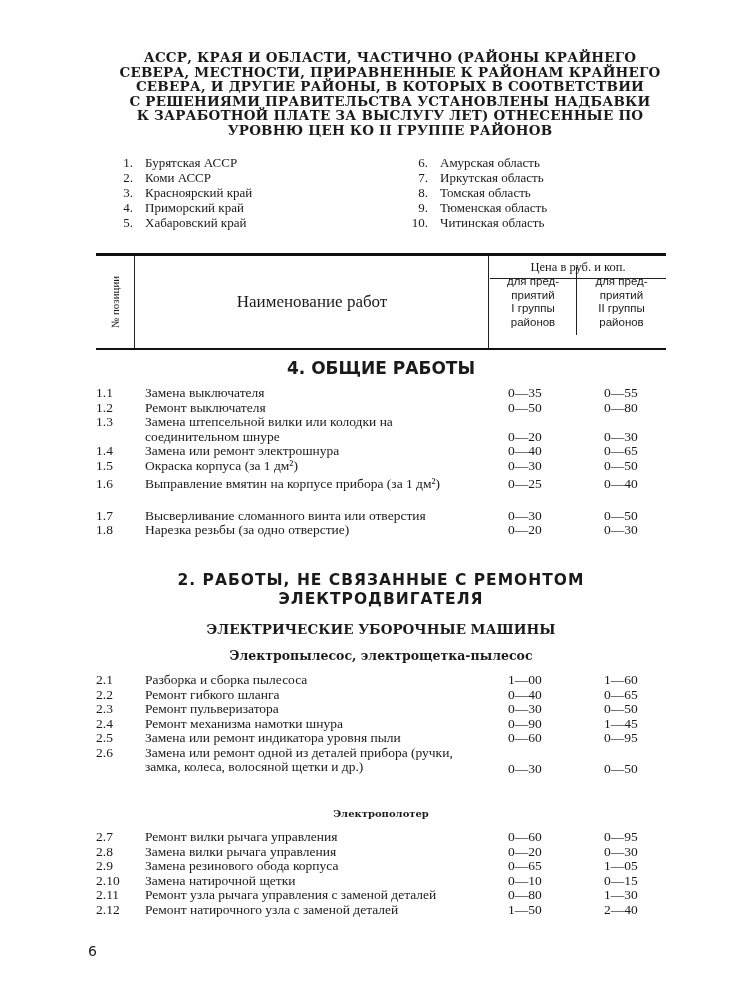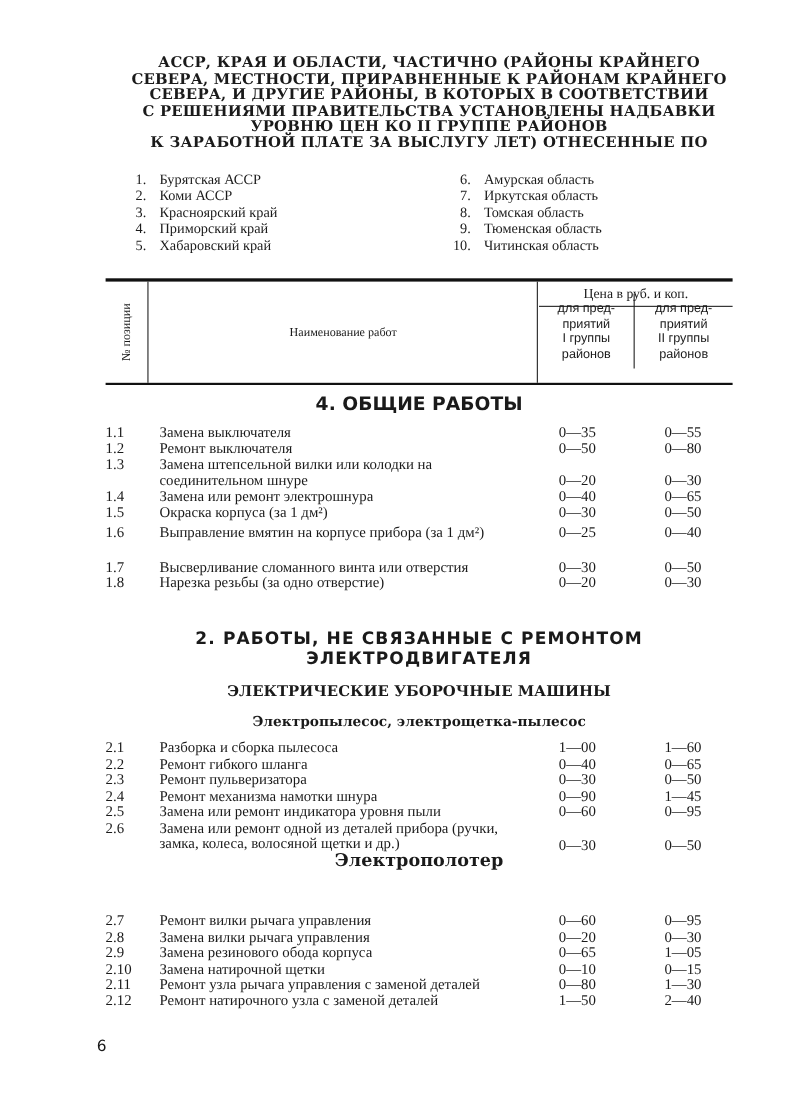--- a/index.html
+++ b/index.html
@@ -18,21 +18,21 @@
   .reg-item { position: relative; height: 15px; white-space: nowrap; }
   .reg-num { display: inline-block; width: 28px; text-align: right; }
   .reg-name { position: absolute; left: 40px; }
 
   .thead { position: absolute; left: 96px; top: 253px; width: 570px; height: 92px;
            border-top: 3px solid #111; border-bottom: 2.5px solid #111; }
   .th-num { position: absolute; left: 0; top: 0; width: 38px; height: 92px; border-right: 1.5px solid #222; }
   .th-num span { position: absolute; left: 50%; top: 50%; transform: translate(-50%, -50%) rotate(-90deg);
                  font-size: 11px; white-space: nowrap; font-family: "Liberation Serif", serif; }
   .th-name { position: absolute; left: 40px; top: 0; width: 352px; height: 92px; border-right: 1.5px solid #222;
-             display: flex; align-items: center; justify-content: center; font-size: 11px; font-family: "Liberation Serif", serif; }
+             display: flex; align-items: center; justify-content: center; font-size: 17px; font-family: "Liberation Serif", serif; }
   .th-price { position: absolute; left: 394px; top: 0; width: 176px; height: 92px; }
   .th-price-top { height: 22px; border-bottom: 1.5px solid #222; text-align: center; font-size: 12.5px;
                   line-height: 22px; font-family: "Liberation Serif", serif; }
   .th-sub { position: absolute; top: 11px; width: 87px; height: 68px; text-align: center; font-size: 11.5px;
             line-height: 13.5px; padding-top: 8px; box-sizing: border-box; font-family: Liberation Sans, sans-serif; }
   .th-sub.g1 { left: 0; border-right: 1.5px solid #222; }
   .th-sub.g2 { left: 88px; }
 
   .section-h { position: absolute; left: 96px; width: 570px; text-align: center; font-weight: bold;
                font-family: "DejaVu Sans", sans-serif; }
@@ -52,22 +52,22 @@
 </head>
 <body>
 
 <div class="page">
 
   <div class="title">
     <div>АССР, КРАЯ И ОБЛАСТИ, ЧАСТИЧНО (РАЙОНЫ КРАЙНЕГО</div>
     <div>СЕВЕРА, МЕСТНОСТИ, ПРИРАВНЕННЫЕ К РАЙОНАМ КРАЙНЕГО</div>
     <div>СЕВЕРА, И ДРУГИЕ РАЙОНЫ, В КОТОРЫХ В СООТВЕТСТВИИ</div>
     <div>С РЕШЕНИЯМИ ПРАВИТЕЛЬСТВА УСТАНОВЛЕНЫ НАДБАВКИ</div>
+    <div>К ЗАРАБОТНОЙ ПЛАТЕ ЗА ВЫСЛУГУ ЛЕТ) ОТНЕСЕННЫЕ ПО</div>
     <div>УРОВНЮ ЦЕН КО II ГРУППЕ РАЙОНОВ</div>
-    <div>К ЗАРАБОТНОЙ ПЛАТЕ ЗА ВЫСЛУГУ ЛЕТ) ОТНЕСЕННЫЕ ПО</div>
   </div>
 
   <div class="regions">
     <div class="reg-col" style="left:0;">
       <div class="reg-item"><span class="reg-num">1.</span><span class="reg-name">Бурятская АССР</span></div>
       <div class="reg-item"><span class="reg-num">2.</span><span class="reg-name">Коми АССР</span></div>
       <div class="reg-item"><span class="reg-num">3.</span><span class="reg-name">Красноярский край</span></div>
       <div class="reg-item"><span class="reg-num">4.</span><span class="reg-name">Приморский край</span></div>
       <div class="reg-item"><span class="reg-num">5.</span><span class="reg-name">Хабаровский край</span></div>
     </div>
@@ -197,21 +197,21 @@
         <span class="r-p2" style="bottom:auto;top:0;">0—95</span>
       </div>
     <div class="row">
         <span class="r-num">2.6</span>
         <div class="r-name" style="padding-bottom:2px;">Замена или ремонт одной из деталей прибора (ручки, замка, колеса, волосяной щетки и др.)</div>
         <span class="r-p1">0—30</span>
         <span class="r-p2">0—50</span>
       </div>
   </div>
 
-  <div class="sub-h" style="top:772px; font-size:16px;">Электрополотер</div>
+  <div class="sub-h" style="top:808px; font-size:10px;">Электрополотер</div>
 
   <div class="rows" style="top:830px;">
     <div class="row">
         <span class="r-num">2.7</span>
         <div class="r-name">Ремонт вилки рычага управления</div>
         <span class="r-p1">0—60</span>
         <span class="r-p2">0—95</span>
       </div>
     <div class="row">
         <span class="r-num">2.8</span>

